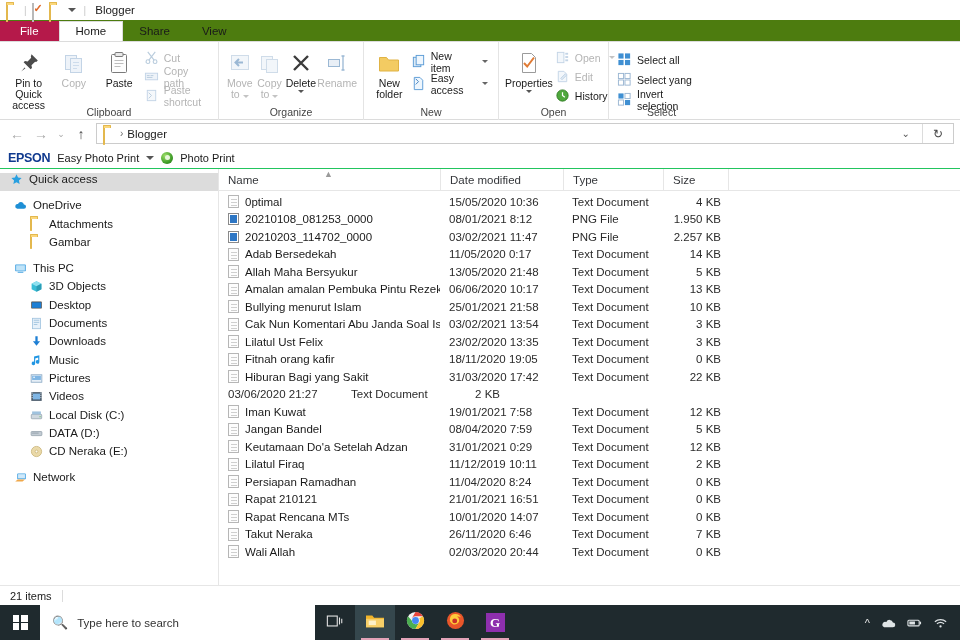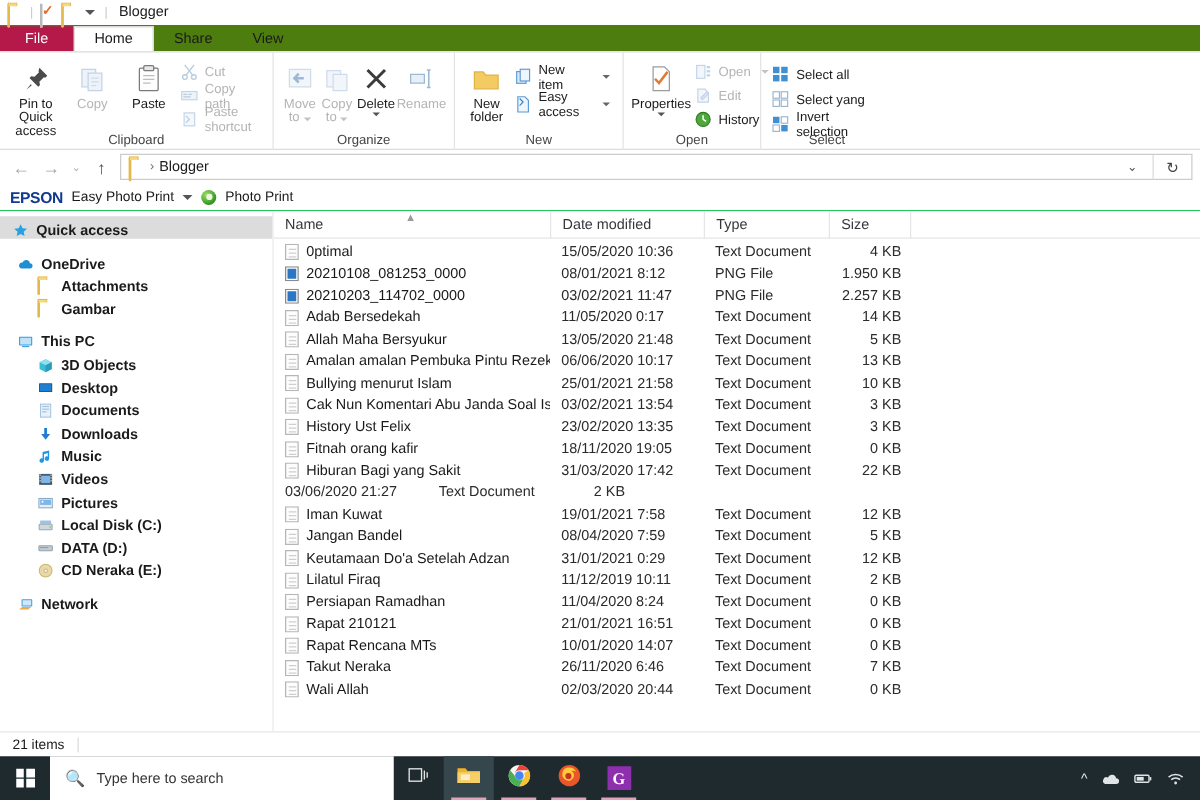--- a/index.html
+++ b/index.html
@@ -65,21 +65,21 @@
   
   .epsonbar { height: 22px; display: flex; align-items: center; gap: 7px; padding: 0 8px; border-bottom: 1px solid #22c55e; flex: 0 0 22px; background:#fff; }
   .epson-logo { font-size: 12.5px; font-weight: bold; color: #103a8f; letter-spacing: -0.3px; }
   .epson-txt { font-size: 11px; color: #1a1a1a; }
   .green-dot { width: 12px; height: 12px; border-radius: 50%; background: radial-gradient(circle at 35% 32%, #9fe06a 0%, #3f9c28 62%, #1f6b13 100%); display:inline-block; position:relative;}
   .green-dot:after{content:"";position:absolute;left:3.5px;top:3px;width:5px;height:5px;border-radius:50%;background:#e8f7dd;}
 
   
   .body { flex: 1; display: flex; min-height: 0; }
   .navpane { width: 219px; flex: 0 0 219px; background: #fff; border-right: 1px solid #e6e6e6; padding-top: 4px; overflow: hidden; }
-  .nav-item { height: 18.3px; display: flex; align-items: flex-end; gap: 6px; font-size: 11.5px; color: #1a1a1a; cursor: default; padding-left: 10px; font-weight: bold; }
+  .nav-item { height: 18.3px; display: flex; align-items: flex-start; gap: 6px; font-size: 11.5px; color: #1a1a1a; cursor: default; padding-left: 10px; }
   .nav-item.lvl1 { padding-left: 14px; }
   .nav-item.lvl2 { padding-left: 30px; }
   .nav-item.sel { background: #dcdcdc; }
   .nav-gap { height: 8px; }
 
   .content { flex: 1; display: flex; flex-direction: column; min-width: 0; background: #fff; }
   .colhdr { height: 22px; display: flex; align-items: center; border-bottom: 1px solid #e6e6e6; position: relative; }
   .colhdr > div { font-size: 11.5px; color: #35373b; padding-left: 9px; height: 22px; line-height: 22px; border-left: 1px solid #e6e6e6; position:relative; }
   .colhdr > div:first-child { border-left: none; }
   .c-name { width: 221px; flex: 0 0 221px; }
@@ -461,43 +461,43 @@
         <span>Downloads</span>
       </div>
       <div class="nav-item lvl2">
         <span class="ic"><svg width="13" height="13" viewBox="0 0 16 16">
               <path d="M11.5 1.6v8.1a2.2 2.2 0 11-1.4-2V4.2L6.4 5.4v6.1a2.2 2.2 0 11-1.4-2V3.2z" fill="#2196e3"></path>
             </svg></span>
         <span>Music</span>
       </div>
       <div class="nav-item lvl2">
         <span class="ic"><svg width="13" height="13" viewBox="0 0 16 16">
+              <rect x="1.4" y="3.4" width="13.2" height="9.2" fill="#e6eff7" stroke="#8aa8c4"></rect>
+              <rect x="2.6" y="4.6" width="10.8" height="5.2" fill="#7fb6e5"></rect>
+              <circle cx="5" cy="6.6" r="1" fill="#fff"></circle>
+            </svg></span>
+        <span>Pictures</span>
+      </div>
+      <div class="nav-item lvl2">
+        <span class="ic"><svg width="13" height="13" viewBox="0 0 16 16">
               <rect x="1.6" y="2.6" width="12.8" height="10.8" fill="#4a5a6a"></rect>
               <rect x="3.6" y="4.4" width="8.8" height="7.2" fill="#7fb6e5"></rect>
               <g fill="#dfe8f0">
                 <rect x="2" y="3.2" width="1.2" height="1.2"></rect>
                 <rect x="2" y="6" width="1.2" height="1.2"></rect>
                 <rect x="2" y="8.8" width="1.2" height="1.2"></rect>
                 <rect x="12.8" y="3.2" width="1.2" height="1.2"></rect>
                 <rect x="12.8" y="6" width="1.2" height="1.2"></rect>
                 <rect x="12.8" y="8.8" width="1.2" height="1.2"></rect>
               </g>
             </svg></span>
         <span>Videos</span>
       </div>
       <div class="nav-item lvl2">
         <span class="ic"><svg width="13" height="13" viewBox="0 0 16 16">
-              <rect x="1.4" y="3.4" width="13.2" height="9.2" fill="#e6eff7" stroke="#8aa8c4"></rect>
-              <rect x="2.6" y="4.6" width="10.8" height="5.2" fill="#7fb6e5"></rect>
-              <circle cx="5" cy="6.6" r="1" fill="#fff"></circle>
-            </svg></span>
-        <span>Pictures</span>
-      </div>
-      <div class="nav-item lvl2">
-        <span class="ic"><svg width="13" height="13" viewBox="0 0 16 16">
               <rect x="1.6" y="6.6" width="12.8" height="5.4" rx="0.8" fill="#cfd8df" stroke="#9aa7b2"></rect>
               <rect x="2.6" y="3" width="10.8" height="3.6" fill="#9fc2de"></rect>
               <circle cx="12.4" cy="9.4" r="0.8" fill="#6fc36f"></circle>
             </svg></span>
         <span>Local Disk (C:)</span>
       </div>
       <div class="nav-item lvl2">
         <span class="ic"><svg width="13" height="13" viewBox="0 0 16 16">
               <rect x="1.4" y="5.6" width="13.2" height="5" rx="0.8" fill="#c3ccd4" stroke="#95a2ad"></rect>
               <rect x="2.6" y="7" width="8" height="1" fill="#8d99a4"></rect>
@@ -603,21 +603,21 @@
               <span class="txt-ico"></span>
               <span>Cak Nun Komentari Abu Janda Soal Isla...</span>
             </div>
             <div class="cell-date">03/02/2021 13:54</div>
             <div class="cell-type">Text Document</div>
             <div class="cell-size">3 KB</div>
           </div>
           <div class="row">
             <div class="cell-name">
               <span class="txt-ico"></span>
-              <span>History Ust Felix</span>
+              <span>Lilatul Ust Felix</span>
             </div>
             <div class="cell-date">23/02/2020 13:35</div>
             <div class="cell-type">Text Document</div>
             <div class="cell-size">3 KB</div>
           </div>
           <div class="row">
             <div class="cell-name">
               <span class="txt-ico"></span>
               <span>Fitnah orang kafir</span>
             </div>

